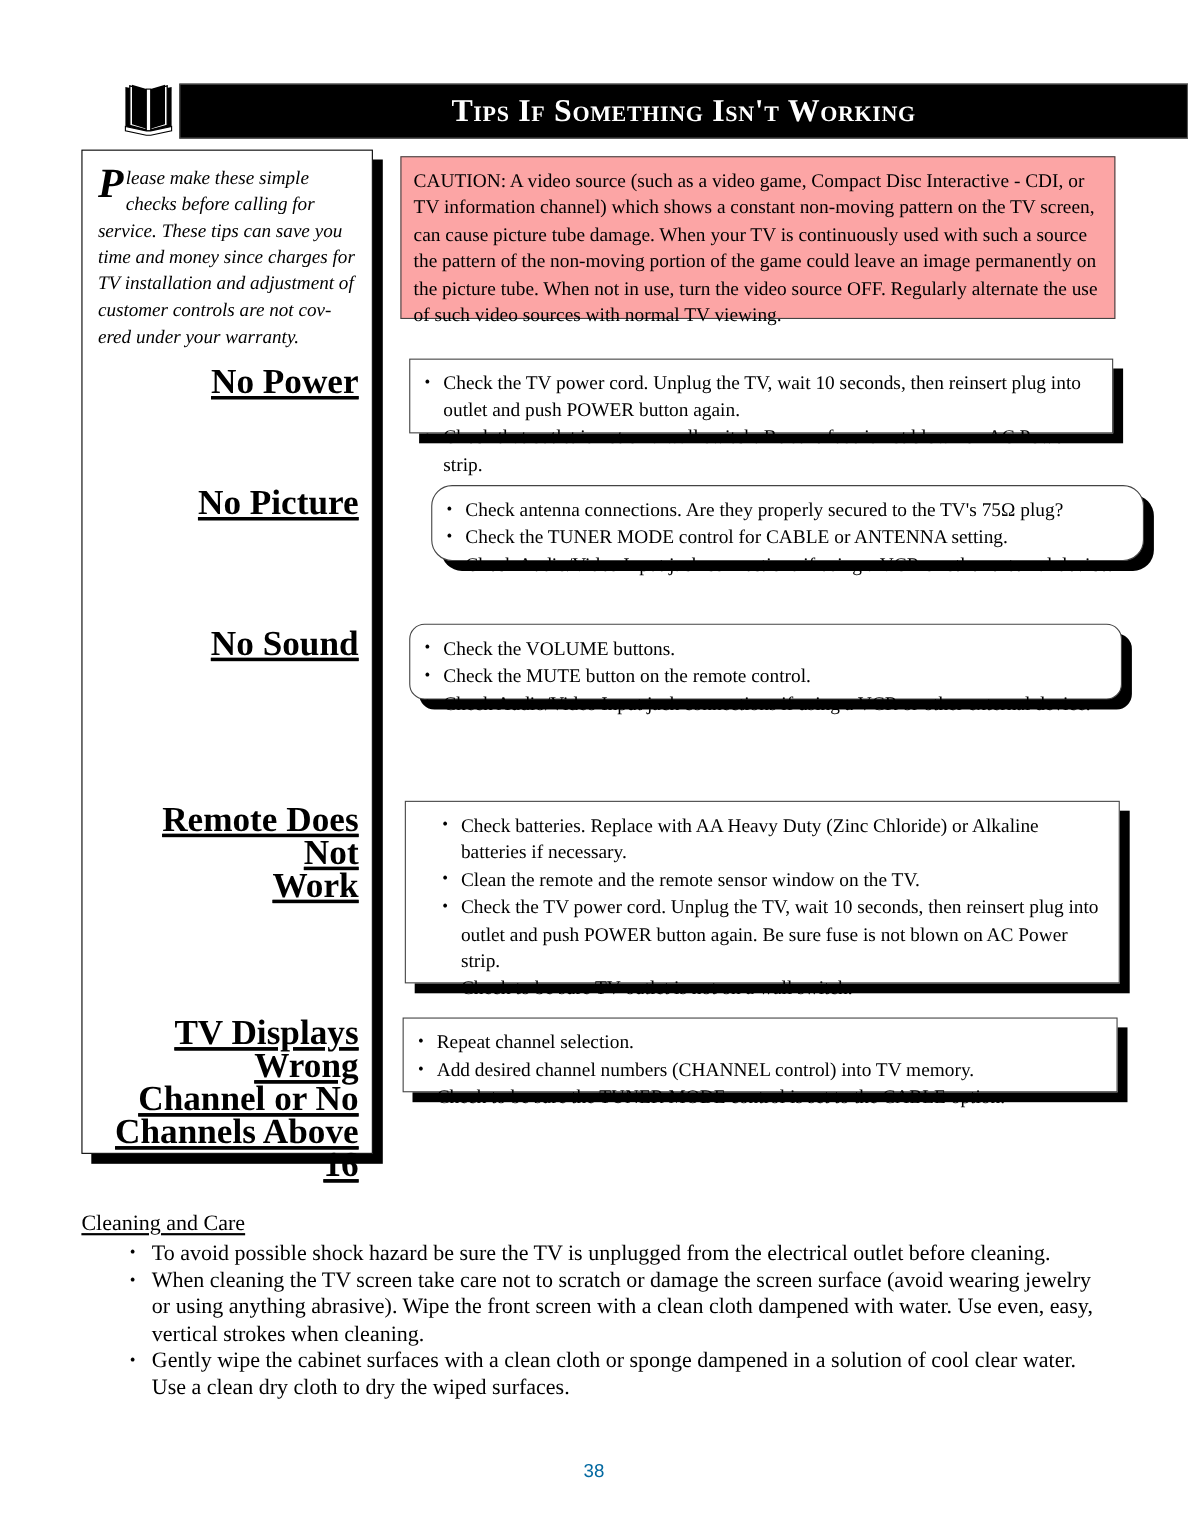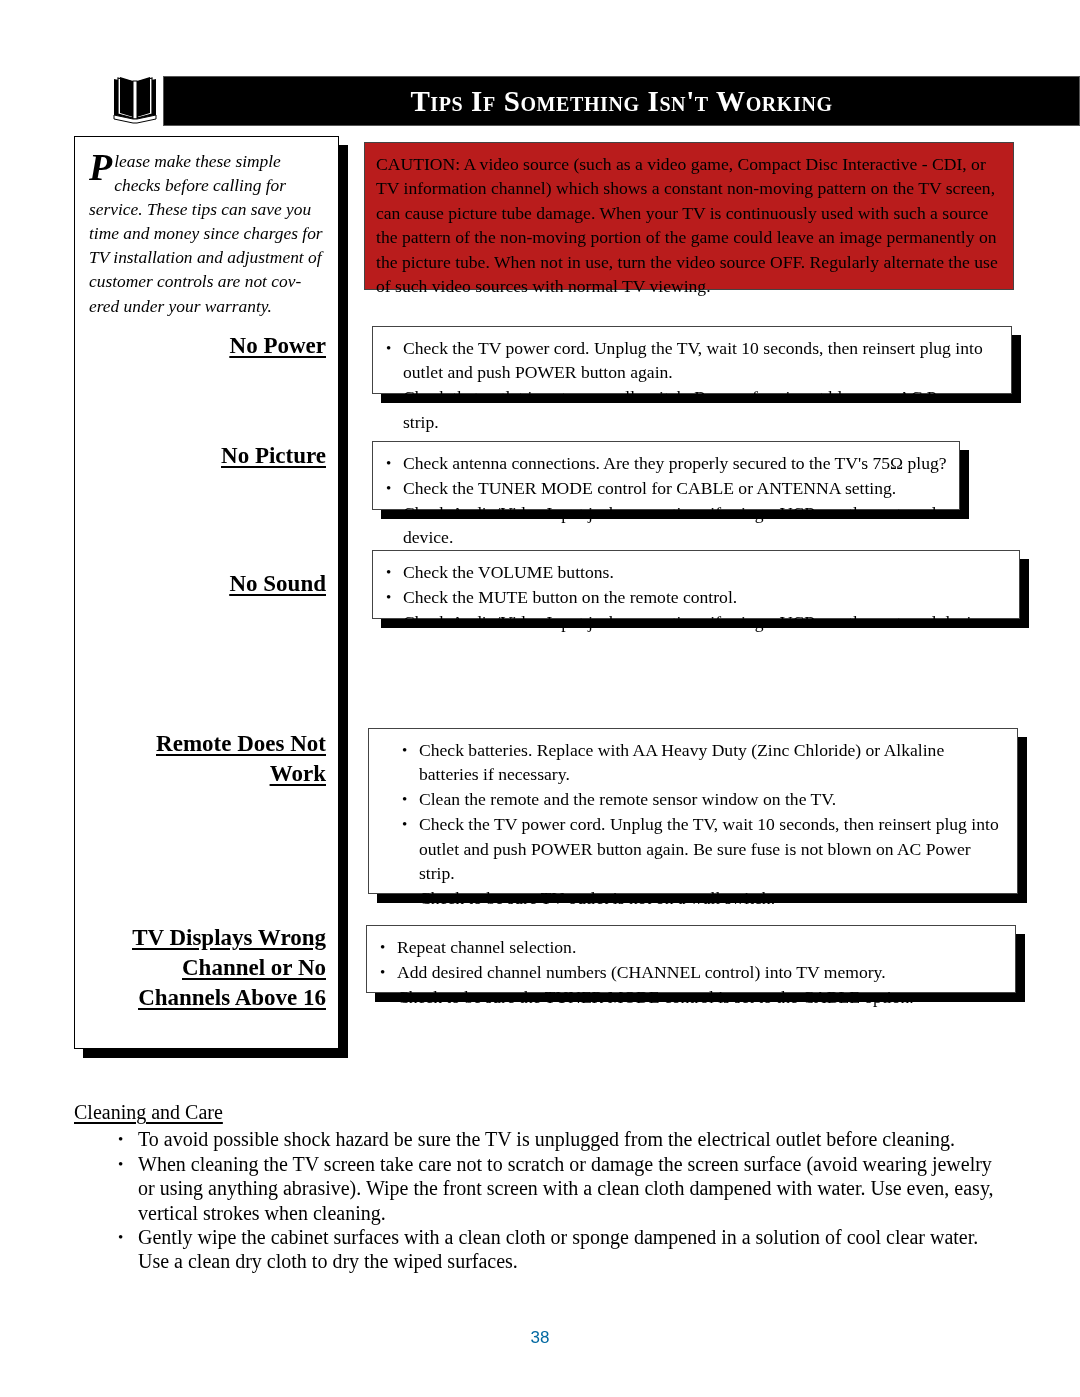--- a/index.html
+++ b/index.html
@@ -96,21 +96,21 @@
     padding-top: 2px;
   }
 
   .side-heading {
     position: absolute;
     right: 12px;
     width: 235px;
     text-align: right;
     font-family: "Liberation Serif", serif;
     font-weight: bold;
-    font-size: 23px;
+    font-size: 32px;
     line-height: 30px;
     text-decoration: underline;
     text-underline-offset: 3px;
   }
   .side-heading span { text-decoration: underline; text-underline-offset: 3px;}
 
   #h-no-power   { top: 194px; }
   #h-no-picture { top: 304px; }
   #h-no-sound   { top: 432px; }
   #h-remote     { top: 592px; }
@@ -119,21 +119,21 @@
   
   .tipbox {
     position: absolute;
     background: #ffffff;
     border: 1px solid #444444;
     box-sizing: border-box;
     box-shadow: 9px 9px 0 0 #000000;
   }
   .plainbox {
     position: absolute;
-    background: #b91c1c;
+    background: #fca5a5;
     border: 1px solid #444444;
     box-sizing: border-box;
   }
   .boxbody {
     font-family: "Liberation Serif", serif;
     font-size: 17.6px;
     line-height: 24.4px;
     padding: 9px 11px 6px 11px;
   }
   .para {
@@ -154,22 +154,22 @@
     content: "\2022";
     position: absolute;
     left: 2px;
     top: 0;
     font-size: 15px;
   }
 
   
   #caution-box { left: 364px; top: 142px;  width: 650px; height: 148px; }
   #nopower-box { left: 372px; top: 326px;  width: 640px; height: 68px;  }
-  #nopicture-box{left: 372px; top: 441px;  width: 588px; height: 69px;  }
-  #nosound-box { left: 372px; top: 550px;  width: 648px; height: 69px;  }
+  #nopicture-box{left: 392px; top: 441px;  width: 648px; height: 69px; border-radius: 19px;  }
+  #nosound-box { left: 372px; top: 567px;  width: 648px; height: 69px; border-radius: 14px;  }
   #remote-box  { left: 368px; top: 728px;  width: 650px; height: 166px; padding-left: 20px; }
   #tvdisp-box  { left: 366px; top: 925px;  width: 650px; height: 68px;  }
 
   
   #cleaning {
     position: absolute;
     left: 74px;
     top: 1100px;
     width: 935px;
     font-family: "Liberation Serif", serif;

